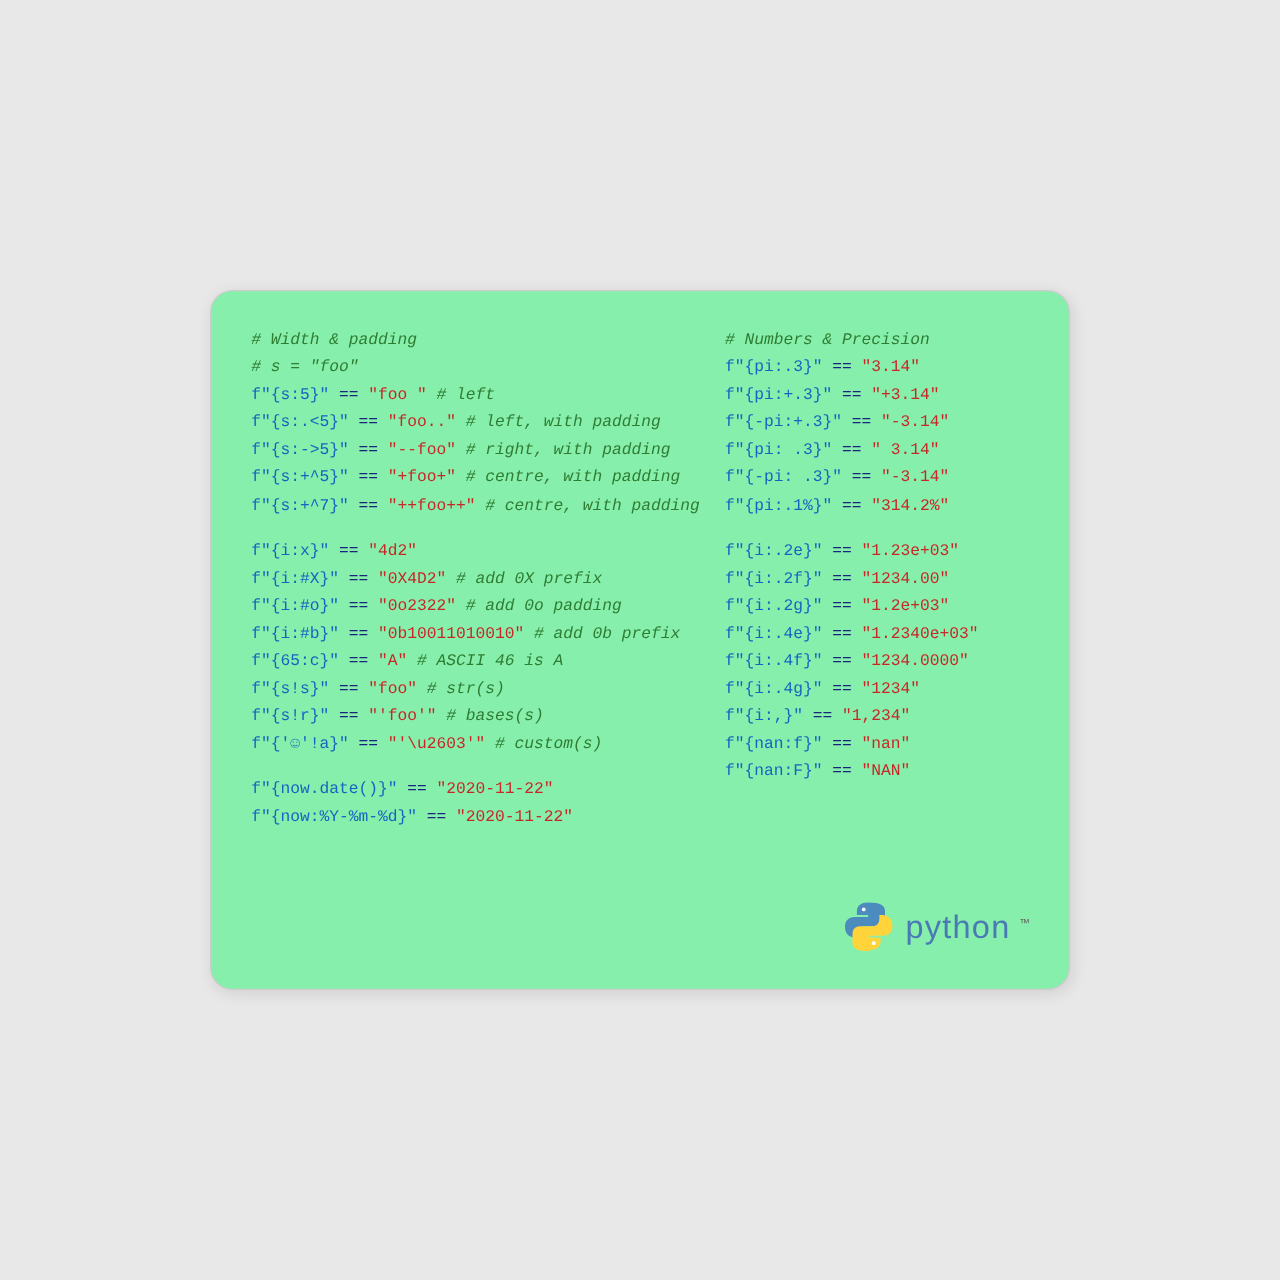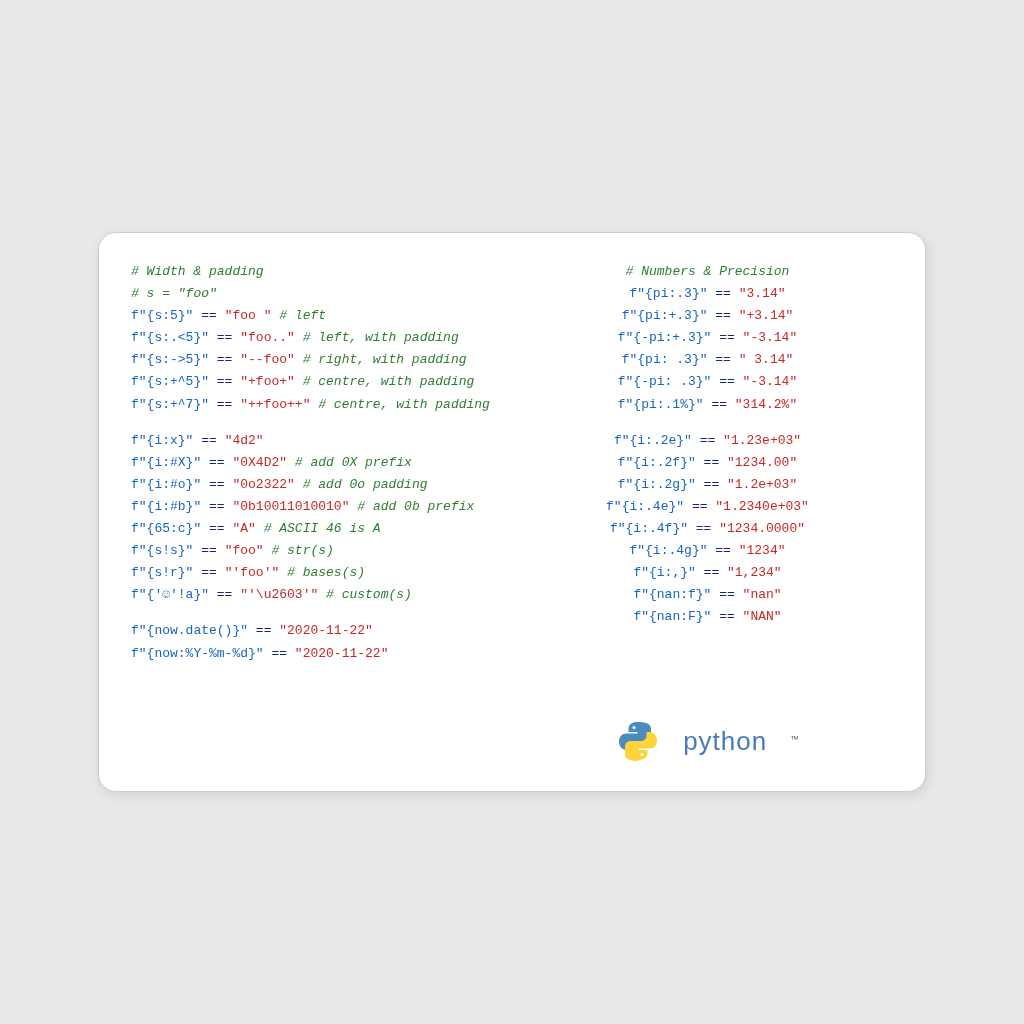--- a/index.html
+++ b/index.html
@@ -6,24 +6,24 @@
     body {
       background: #e8e8e8;
       display: flex;
       justify-content: center;
       align-items: center;
       width: 1024px;
       height: 1024px;
       font-family: Arial, sans-serif;
     }
     .card {
-      background: #ffffff;
+      background: #86efac;
       border-radius: 18px;
       border: 1.5px solid #ccc;
-      width: 828px;
+      width: 688px;
       min-height: 560px;
       padding: 28px 32px 28px 32px;
       box-shadow: 2px 3px 12px rgba(0,0,0,0.10);
       display: flex;
       flex-direction: column;
     }
     .code-area {
       display: flex;
       flex-direction: row;
       gap: 0px;
@@ -35,31 +35,30 @@
       flex-direction: column;
       font-family: 'Courier New', Courier, monospace;
       font-size: 13px;
       line-height: 1.7;
     }
     .col-left {
       padding-right: 10px;
     }
     .col-right {
       padding-left: 10px;
-      align-items: center;
     }
     .comment { color: #2e7d32; font-style: italic; }
     .code-line { color: #1a237e; white-space: nowrap; }
     .str { color: #c62828; }
     .blue { color: #1565c0; }
     .spacer { height: 14px; }
     .python-logo {
       display: flex;
       align-items: center;
-      gap: 24px;
+      gap: 8px;
     }
     .python-text {
       font-family: Arial, sans-serif;
       font-size: 26px;
       color: #4a7ab5;
       letter-spacing: 1px;
       font-weight: 400;
     }
     .tm {
       font-size: 11px;

